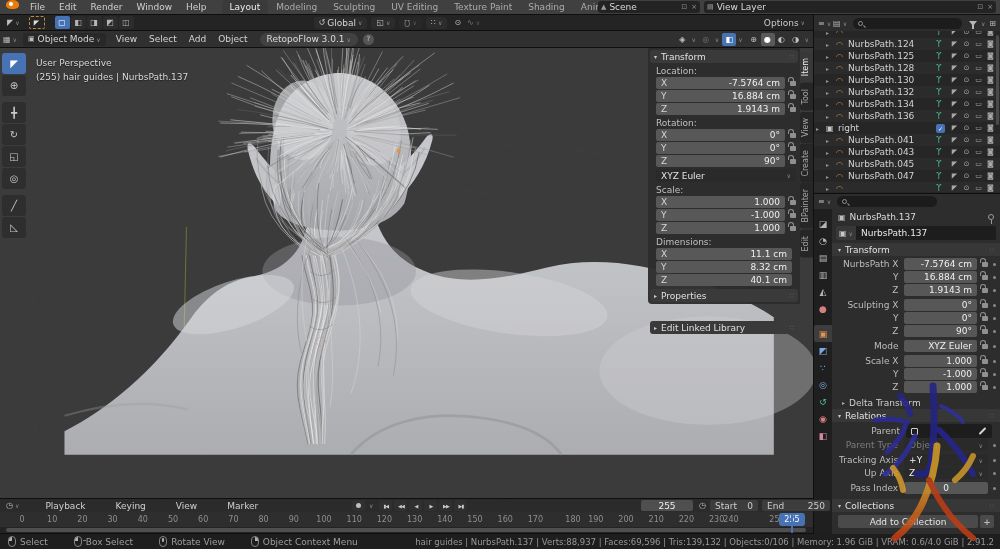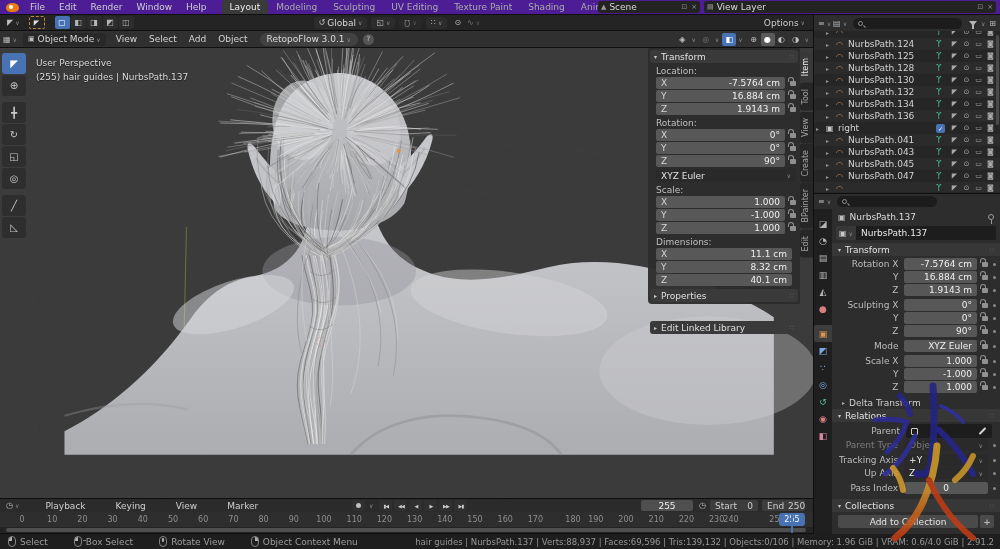--- a/index.html
+++ b/index.html
@@ -3,22 +3,22 @@
 <meta charset="utf-8">
 <style>
   * { margin:0; padding:0; box-sizing:border-box; }
   html,body { width:1000px; height:549px; overflow:hidden; background:#0f0f0f;
     font-family:"DejaVu Sans", sans-serif; font-size:9px; color:#d6d6d6;
     -webkit-font-smoothing:antialiased; }
   .abs { position:absolute; }
   #app { position:relative; width:1000px; height:549px; background:#0f0f0f; }
 
   
-  #topbar { left:0; top:0; width:1000px; height:14px; background:#4c1d95;
-    display:flex; align-items:center; }
+  #topbar { left:0; top:0; width:1000px; height:14px; background:#404040;
+    display:flex; align-items:flex-start; }
   .blender-logo { width:13px; height:9px; margin:0 4px 0 6px; background:#e87d0d;
     border-radius:55% 55% 45% 45%; position:relative; }
   .blender-logo::after { content:""; position:absolute; left:3px; top:2px; width:4px; height:4px;
     background:#fff; border-radius:50%; }
   .menu-item { padding:0 7px; color:#d0d0d0; line-height:14px; }
   #ws-tabs { display:flex; margin-left:8px; height:14px; align-items:flex-end; }
   .ws-tab { padding:1px 8px 1px 8px; color:#ababab; line-height:12px; border-radius:4px 4px 0 0; }
   .ws-tab.active { background:#3a3a3a; color:#ededed; }
   .ws-plus { padding:0 6px; color:#9a9a9a; }
   .idblock { display:flex; align-items:center; background:#232323; border-radius:3px;
@@ -1147,21 +1147,21 @@
         <span class="nfield">NurbsPath.137</span>
       </div>
       <div class="sechdr">
         <span class="tri">▾</span>
           <span>Transform</span>
           <span class="np-dots">∷</span>
       </div>
       <div>
 
       <div class="prow locked">
-            <span class="plabel">Rotation X</span>
+            <span class="plabel">NurbsPath X</span>
             <span class="pfield">-7.5764 cm</span>
             <span class="lock"></span>
             <span class="adot"></span>
           </div>
           <div class="prow locked">
             <span class="plabel">Y</span>
             <span class="pfield">16.884 cm</span>
             <span class="lock"></span>
             <span class="adot"></span>
           </div>
@@ -1290,21 +1290,21 @@
         <span class="tl-btn">▶</span>
         <span class="tl-btn">▶▶</span>
         <span class="tl-btn">▶▮</span>
       </div>
       <span class="framebox" style="left:641px;width:52px">255</span>
       <span class="ts-icon abs" style="left:696px;top:2px">◷</span>
       <span class="rangebox" style="left:710px;width:48px">
         <span>Start</span>
           <span style="margin-left:auto">0</span>
       </span>
-      <span class="rangebox" style="left:762px;width:43px">
+      <span class="rangebox" style="left:762px;width:68px">
         <span>End</span>
           <span style="margin-left:auto">250</span>
       </span>
     </div>
     <div id="tl-ruler">
       <div id="ruler-ticks">
 
       <span class="rtick" style="left: 11px;">0</span>
           <span class="rtick" style="left: 41.2px;">10</span>
           <span class="rtick" style="left: 71.4px;">20</span>

